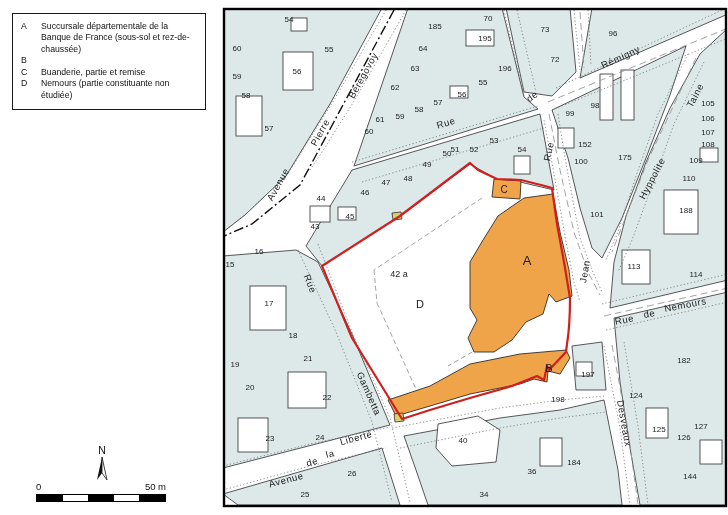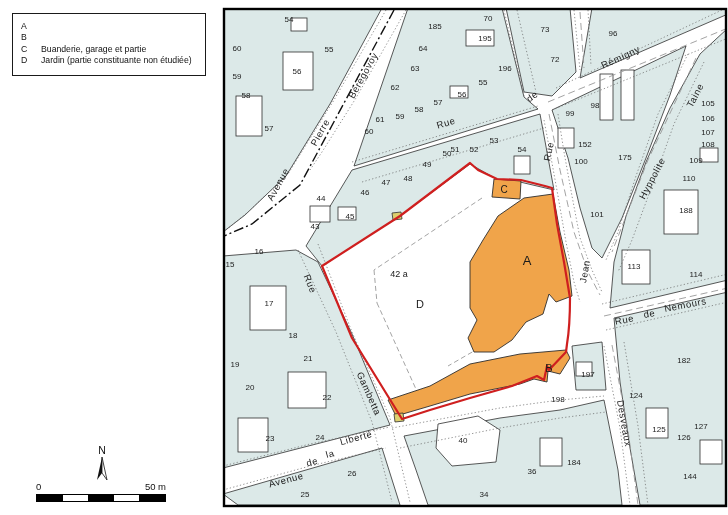--- a/index.html
+++ b/index.html
@@ -22,34 +22,35 @@
   .unit{fill:#1a1a1a;}
 </style>
 </head>
 <body>
 
 <div class="stage">
 
   <div class="legend" id="legend">
       <div class="legend-row">
         <span class="legend-key">A</span>
+        <span>Succursale départementale de la Banque de France (sous-sol et rez-de-chaussée)</span>
       </div>
       <div class="legend-row">
         <span class="legend-key"></span>
       </div>
       <div class="legend-row">
         <span class="legend-key">B</span>
       </div>
       <div class="legend-row">
         <span class="legend-key">C</span>
-        <span>Buanderie, garage et partie</span>
+        <span>Buanderie, partie et remise</span>
       </div>
       <div class="legend-row">
         <span class="legend-key">D</span>
-        <span>Jardin (partie constituante non étudiée)</span>
+        <span>Nemours (partie constituante non étudiée)</span>
       </div>
     </div>
 
   <div class="compass">
     <div class="compass-n">N</div>
     <svg width="18" height="28" viewBox="0 0 18 28">
       <polygon points="9,1 4,24 9,17" fill="#111"></polygon>
       <polygon points="9,1 14,24 9,17" fill="#fff" stroke="#111" stroke-width="0.8"></polygon>
     </svg>
   </div>

